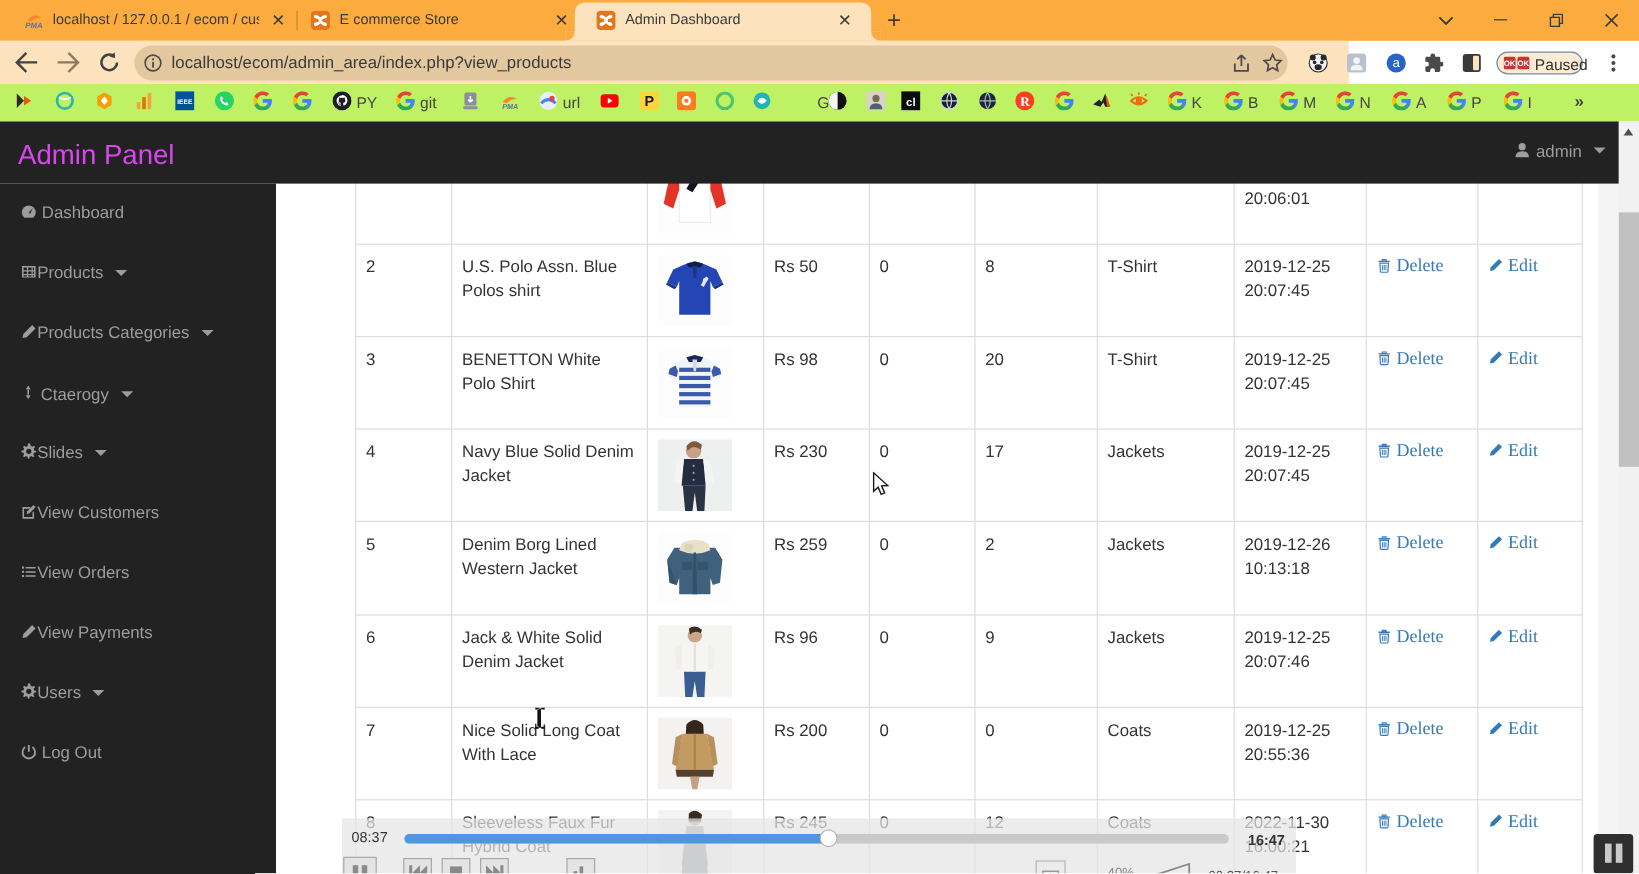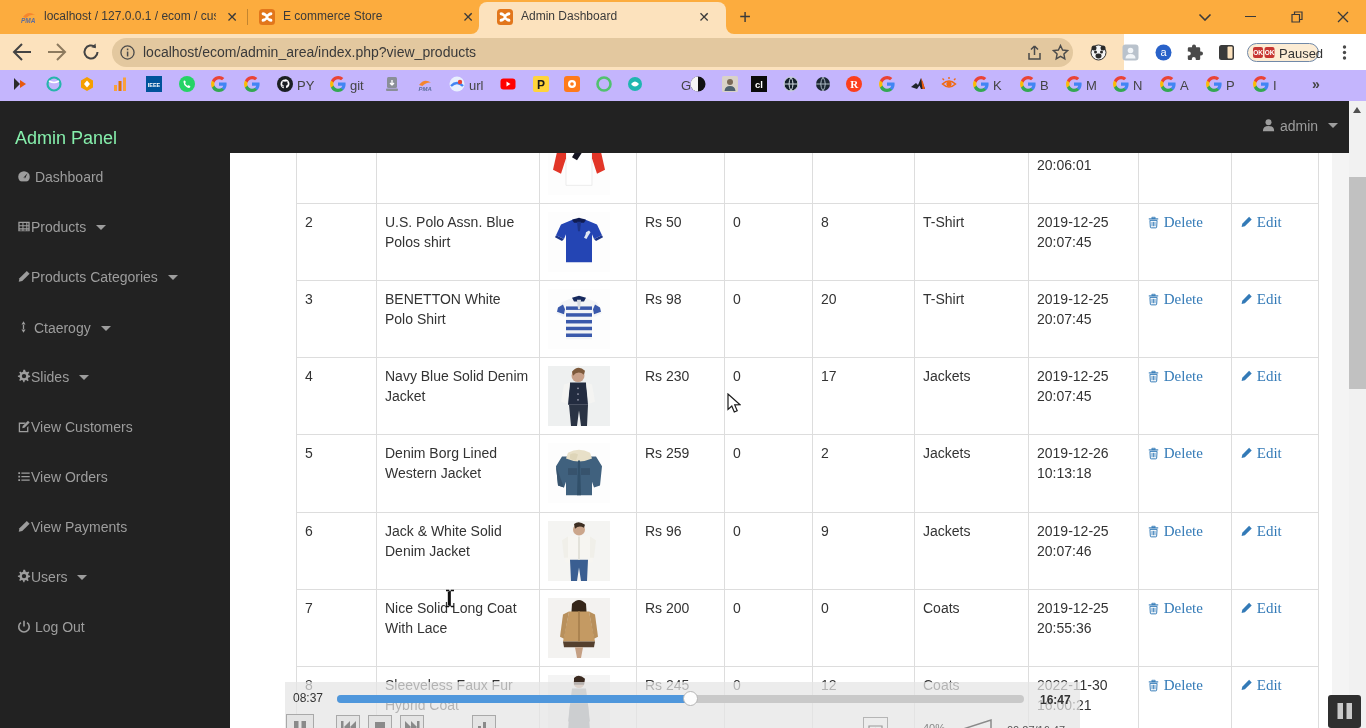--- a/index.html
+++ b/index.html
@@ -6,29 +6,29 @@
 html,body { width:1366px; height:728px; overflow:hidden; font-family:"Liberation Sans", sans-serif; }
 #screen { position:absolute; top:0; left:0; width:1366px; height:728px; background:#fff; overflow:hidden; }
 
 
 #tabstrip { position:absolute; top:0; left:0; width:1366px; height:34px; background:#fcac3e; }
 .tab { position:absolute; top:0; height:34px; }
 .tabtitle { position:absolute; top:9px; font-size:12px; color:#3a3a3a; white-space:nowrap; overflow:hidden; }
 .tabx { position:absolute; top:10px; width:14px; height:14px; font-size:14px; color:#3a3a3a; line-height:14px; text-align:center; }
 #activetab { position:absolute; left:479px; top:2px; width:247px; height:32px; background:#fce2bd; border-radius:8px 8px 0 0; }
 #toolbar { position:absolute; top:34px; left:0; width:1124px; height:36px; background:#fce2bd; }
-#bookmarks { position:absolute; top:70px; left:0; width:1366px; height:31px; background:#c4b5fd; }
+#bookmarks { position:absolute; top:70px; left:0; width:1366px; height:31px; background:#bef264; }
 #pill { position:absolute; left:112px; top:4px; width:961px; height:29px; background:#e3c89f; border-radius:15px; }
 #url { position:absolute; left:31px; top:6px; font-size:14px; color:#3a3a3a; }
 .bmlabel { position:absolute; top:8px; font-size:13px; color:#444; }
 
 
 #page { position:absolute; top:101px; left:0; width:1366px; height:627px; background:#fff; overflow:hidden; }
 #navbar { position:absolute; top:0; left:0; width:1349px; height:52px; background:#222; z-index:30; }
-#brand { position:absolute; left:15px; top:15px; font-size:18px; color:#86efac;margin-top:12px; }
+#brand { position:absolute; left:15px; top:15px; font-size:23px; color:#d946ef; }
 #adminuser { position:absolute; right:11px; top:17px; font-size:14px; color:#9d9d9d; }
 #sidebar { position:absolute; top:52px; left:0; width:230px; height:575px; background:#222; z-index:20; }
 .sitem { position:absolute; left:17px; font-size:14px; color:#9d9d9d; white-space:nowrap; }
 .sitem svg { vertical-align:-2px; }
 .caret { display:inline-block; width:0; height:0; border-left:5px solid transparent; border-right:5px solid transparent; border-top:5px solid #9d9d9d; margin-left:6px; vertical-align:2px; }
 
 
 #tablewrap { position:absolute; left:296px; top:25px; width:1023px; }
 table { border-collapse:collapse; table-layout:fixed; width:1023px; font-size:14px; color:#333; }
 td { border:1px solid #ddd; padding:8px; vertical-align:top; line-height:20px; }

